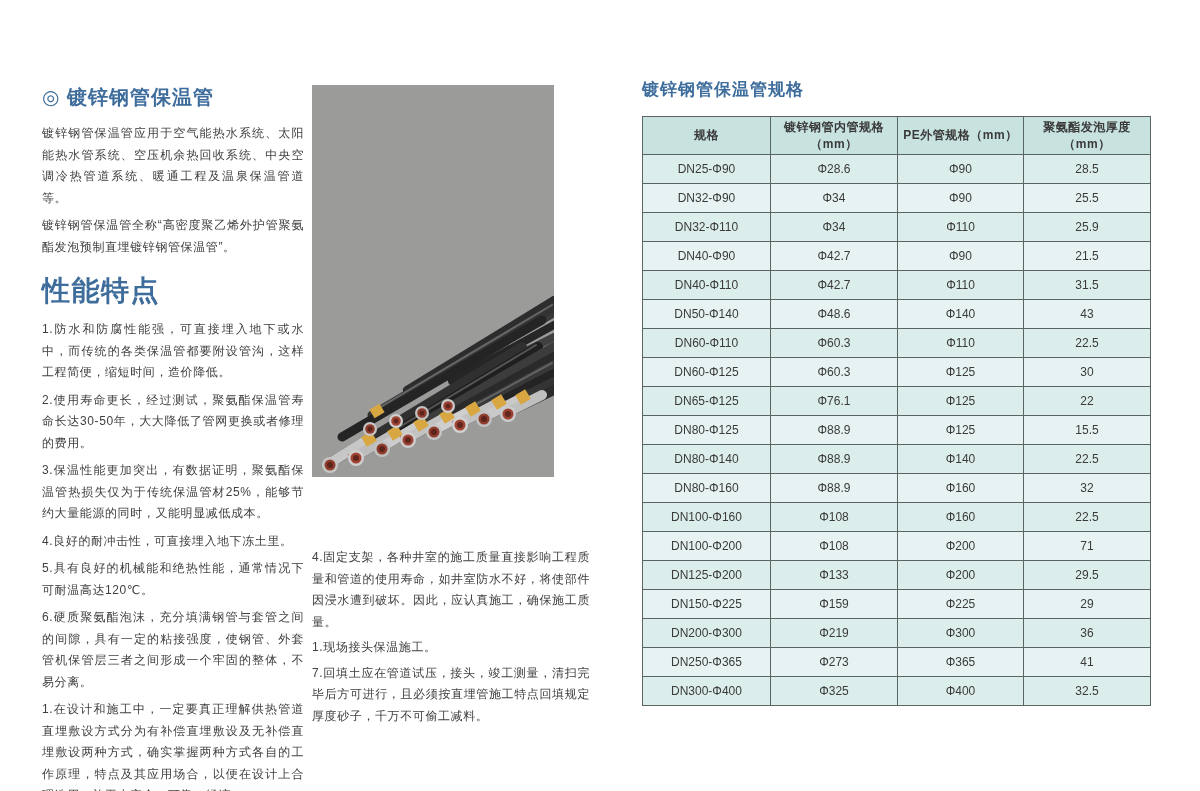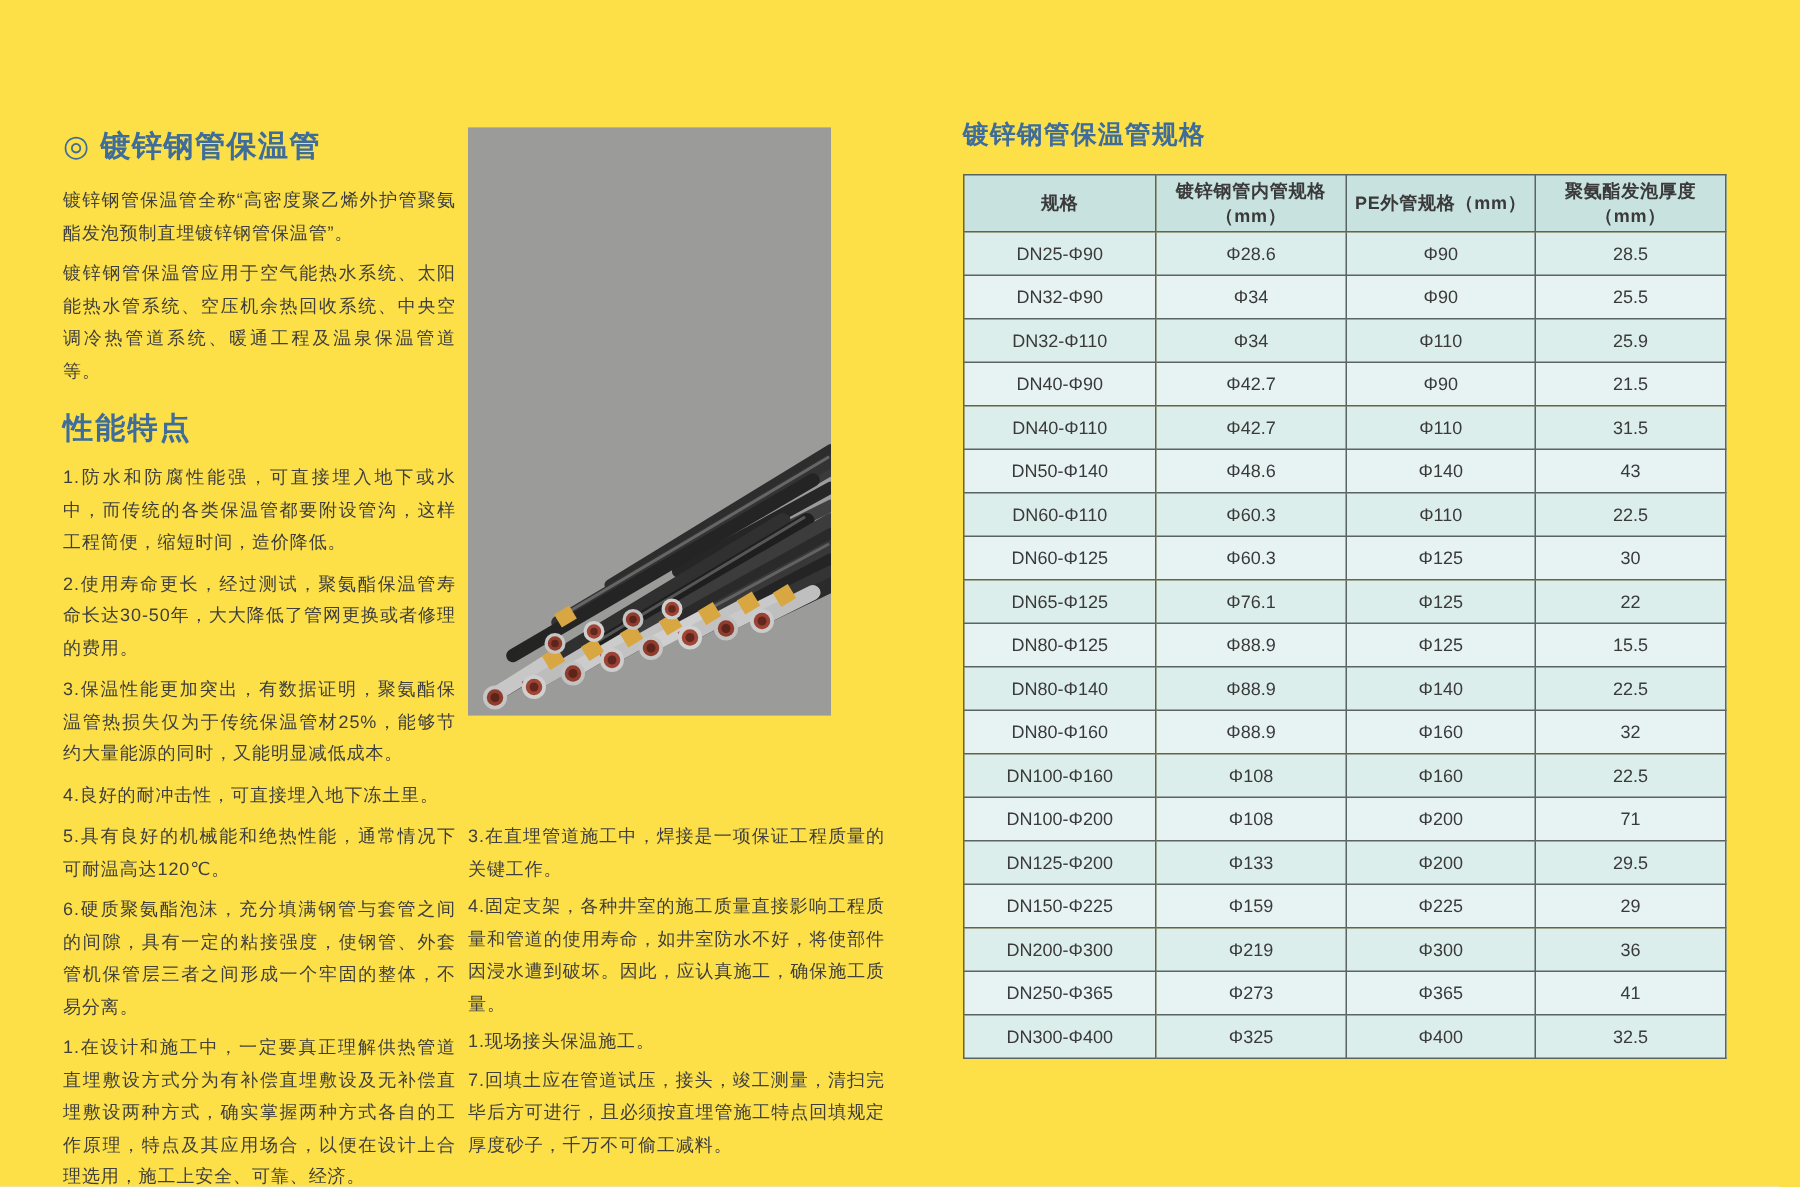--- a/index.html
+++ b/index.html
@@ -1,21 +1,21 @@
 <!DOCTYPE html>
 <html><head>
 <meta charset="utf-8">
 <style>
   * { margin: 0; padding: 0; box-sizing: border-box; }
   html, body { background: #e4e7ea; }
   .page {
     position: relative;
     width: 1200px;
     height: 791px;
-    background: #fde047;
+    background: #ffffff;
     font-family: "Liberation Sans", "DejaVu Sans", sans-serif;
     color: #3f3f3f;
     overflow: hidden;
   }
   
   .col-left {
     position: absolute;
     left: 42px;
     top: 84px;
     width: 262px;
@@ -29,21 +29,21 @@
   }
   .body-par {
     font-size: 12px;
     line-height: 22px;
     text-align: justify;
     letter-spacing: 0.6px;
     margin-bottom: 7px;
   }
   .section-heading {
     color: #3e6d9c;
-    font-size: 20px;
+    font-size: 28px;
     font-weight: bold;
     letter-spacing: 1.5px;
     margin: 14px 0 9px 0;
   }
   .par-list p {
     font-size: 12px;
     line-height: 21.5px;
     text-align: justify;
     letter-spacing: 0.6px;
     margin-bottom: 6px;
@@ -101,22 +101,22 @@
 </style>
 </head>
 <body>
 
 <div class="page">
 
   <div class="col-left">
     <div class="main-title">◎ 镀锌钢管保温管</div>
 
     <div class="par-list">
+        <p class="body-par">镀锌钢管保温管应用于空气能热水系统、太阳能热水管系统、空压机余热回收系统、中央空调冷热管道系统、暖通工程及温泉保温管道等。</p>
         <p class="body-par">镀锌钢管保温管全称“高密度聚乙烯外护管聚氨酯发泡预制直埋镀锌钢管保温管”。</p>
-        <p class="body-par">镀锌钢管保温管应用于空气能热水系统、太阳能热水管系统、空压机余热回收系统、中央空调冷热管道系统、暖通工程及温泉保温管道等。</p>
       </div>
 
     <div class="section-heading">性能特点</div>
     <div class="par-list">
         <p>1.防水和防腐性能强，可直接埋入地下或水中，而传统的各类保温管都要附设管沟，这样工程简便，缩短时间，造价降低。</p>
         <p>2.使用寿命更长，经过测试，聚氨酯保温管寿命长达30-50年，大大降低了管网更换或者修理的费用。</p>
         <p>3.保温性能更加突出，有数据证明，聚氨酯保温管热损失仅为于传统保温管材25%，能够节约大量能源的同时，又能明显减低成本。</p>
         <p>4.良好的耐冲击性，可直接埋入地下冻土里。</p>
         <p>5.具有良好的机械能和绝热性能，通常情况下可耐温高达120℃。</p>
         <p>6.硬质聚氨酯泡沫，充分填满钢管与套管之间的间隙，具有一定的粘接强度，使钢管、外套管机保管层三者之间形成一个牢固的整体，不易分离。</p>
@@ -246,21 +246,20 @@
         <g transform="translate(136,321)">
             <circle r="7" fill="#cdcdcd"></circle>
             <circle r="4.8" fill="#9c4233"></circle>
             <circle r="2.5" fill="#61261d"></circle>
           </g>
       </g>
     </svg>
   </div>
 
   <div class="col-mid par-list">
-      <p>3.在直埋管道施工中，焊接是一项保证工程质量的关键工作。</p>
       <p>4.固定支架，各种井室的施工质量直接影响工程质量和管道的使用寿命，如井室防水不好，将使部件因浸水遭到破坏。因此，应认真施工，确保施工质量。</p>
       <p>1.现场接头保温施工。</p>
       <p>7.回填土应在管道试压，接头，竣工测量，清扫完毕后方可进行，且必须按直埋管施工特点回填规定厚度砂子，千万不可偷工减料。</p>
     </div>
 
   <div class="col-right">
     <div class="table-title">镀锌钢管保温管规格</div>
     <table class="spec">
       <colgroup>
           <col style="width:128px">

